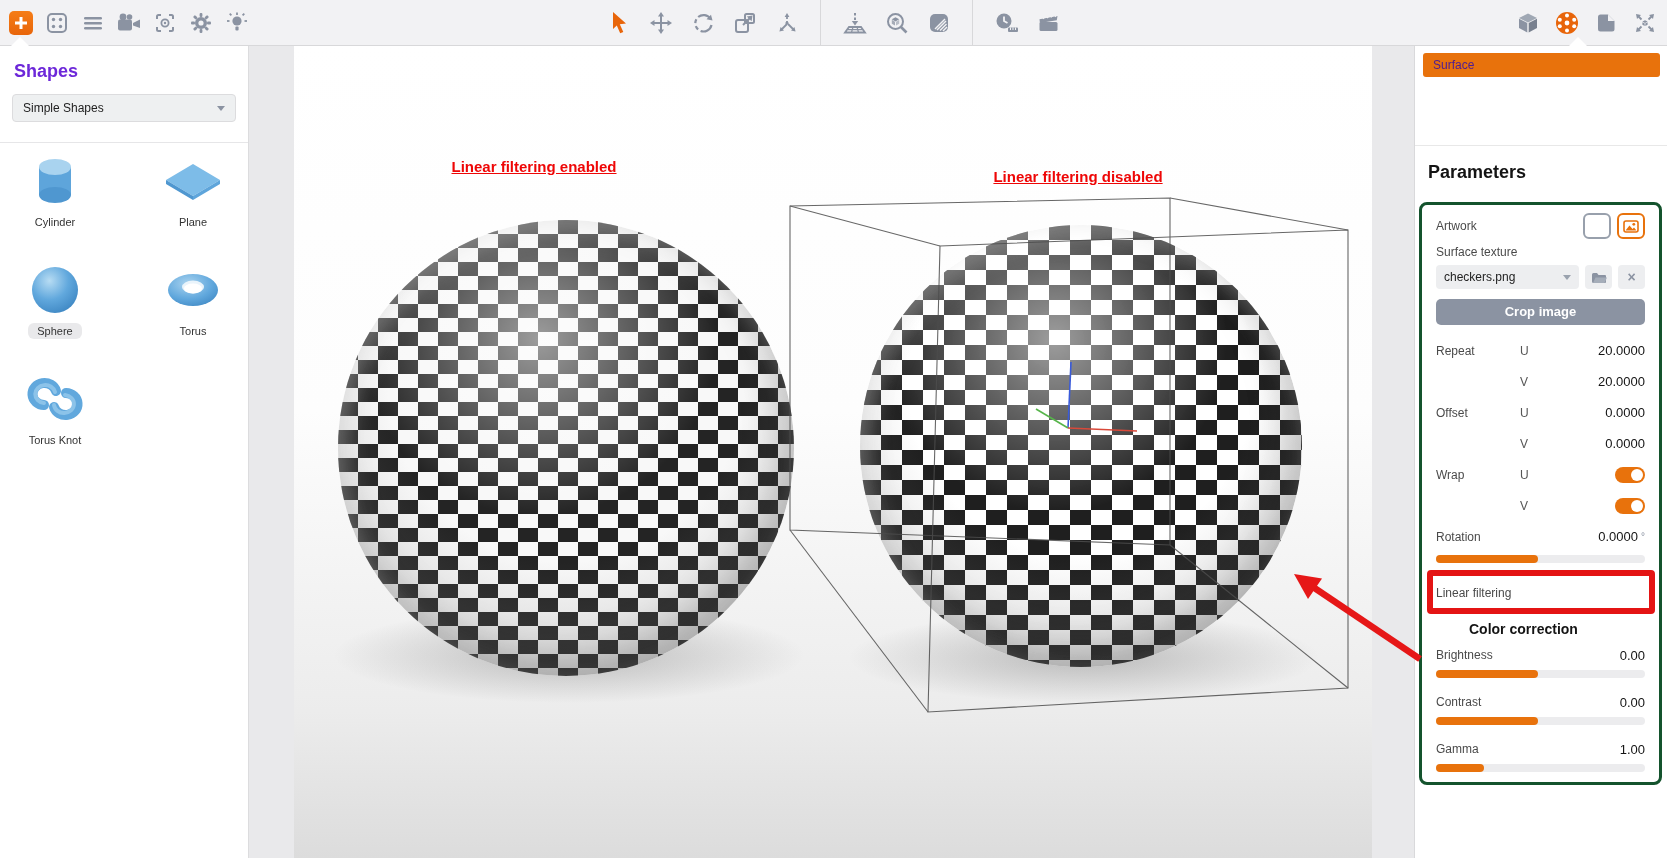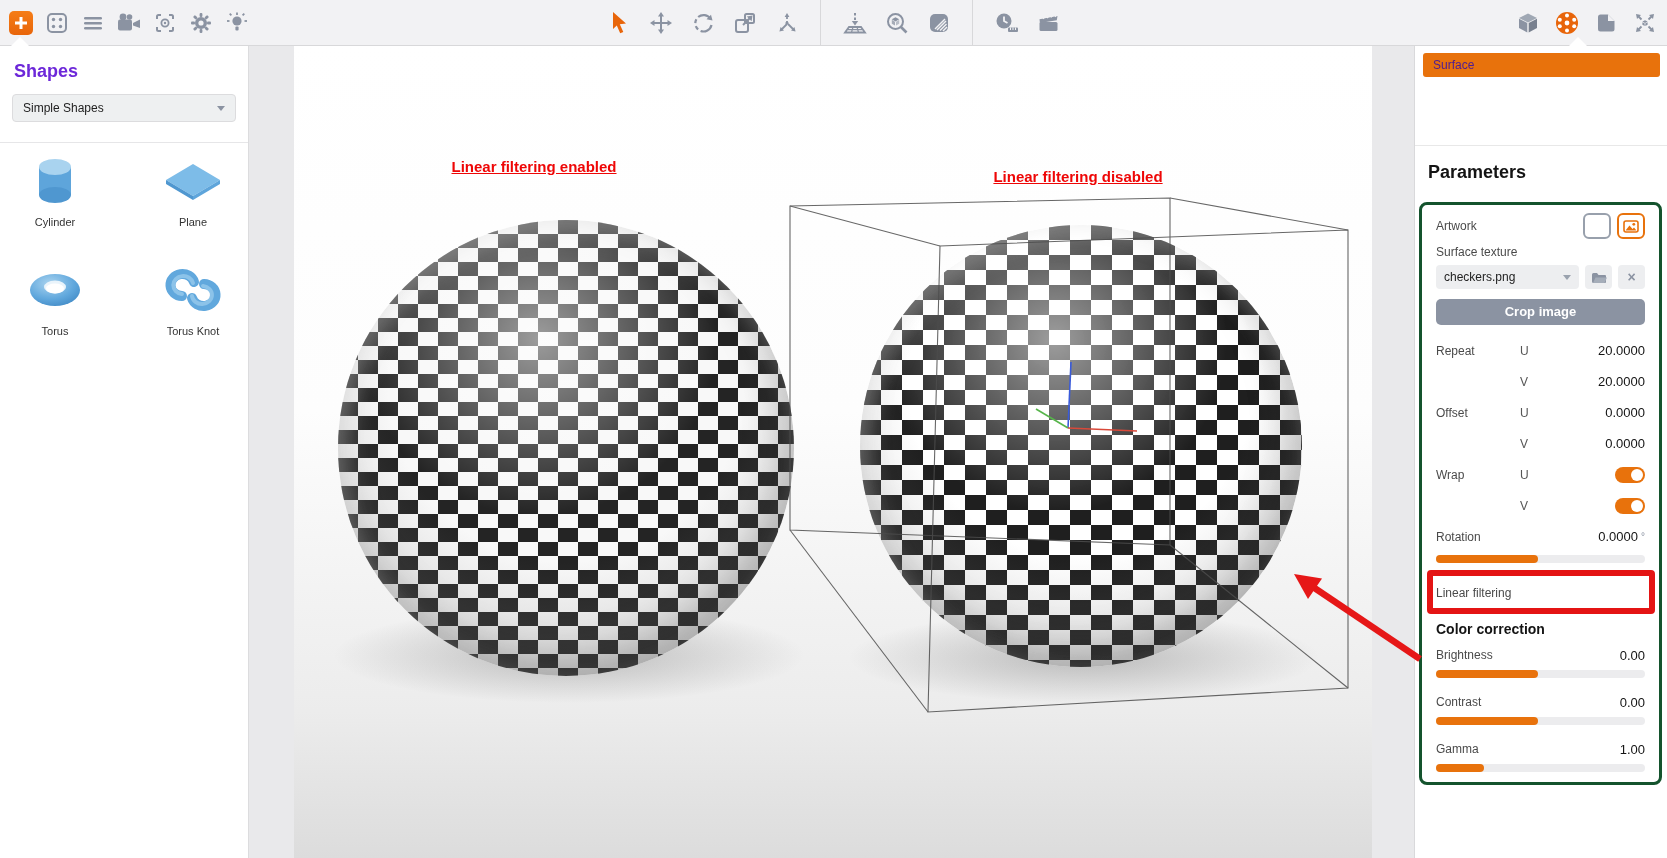--- a/index.html
+++ b/index.html
@@ -85,21 +85,21 @@
   .tgl.on{background:#e8720c;}
   .tgl::after{content:"";position:absolute;top:2px;left:2px;width:12px;height:12px;border-radius:50%;background:#fff;}
   .tgl.on::after{left:auto;right:2px;}
   .slider{height:8px;background:#ececee;border-radius:4px;margin:3px 6px 12px;position:relative;cursor:pointer;}
   .slider .fill{display:block;height:100%;border-radius:4px;background:#e8720c;}
   .lf-row{position:relative;margin-top:4px;height:36px;display:flex;align-items:center;padding:0 6px;
           font-size:12px;color:#4a4a4a;text-align:right;}
   .lf-row .c3{margin-left:auto;}
   .lf-highlight{position:absolute;left:-3px;right:-4px;top:-5px;bottom:-3px;border:6px solid #e41414;
                 border-radius:4px;pointer-events:none;z-index:10;}
-  .cc-title{font-size:14px;font-weight:bold;color:#141414;padding:10px 6px 2px;}
+  .cc-title{font-size:14px;font-weight:bold;color:#141414;padding:10px 6px 2px;margin-left:33px;}
   .ccrow{display:flex;align-items:center;justify-content:space-between;height:24px;padding:0 6px;
          font-size:12px;color:#4a4a4a;margin-top:4px;}
   .ccrow .val{font-size:13px;color:#141414;margin-left:12px;}
 
   .overlay-svg{position:absolute;left:0;top:0;width:1667px;height:858px;pointer-events:none;z-index:25;}
 </style>
 </head>
 <body>
 
 <div>
@@ -346,20 +346,35 @@
       </div>
       <div class="shape">
         <div class="sicon">
           <svg width="62" height="46">
             <polygon points="31,6 58,22 31,38 4,22" fill="#7dbce8"></polygon>
             <polygon points="4,22 31,38 31,42 4,26" fill="#4f97d0"></polygon>
             <polygon points="58,22 31,38 31,42 58,26" fill="#5ea5db"></polygon>
           </svg>
         </div>
         <div class="sname">Plane</div>
+      </div>
+      <div class="shape selected">
+        <div class="sicon">
+          <svg width="52" height="52">
+            <defs>
+                <radialGradient id="sphg" cx="38%" cy="30%" r="75%">
+              <stop offset="0%" stop-color="#b7dcf3"></stop>
+                  <stop offset="55%" stop-color="#61a8dd"></stop>
+              <stop offset="100%" stop-color="#3f88c4"></stop>
+                </radialGradient>
+              </defs>
+            <circle cx="26" cy="26" r="23" fill="url(#sphg)"></circle>
+          </svg>
+        </div>
+        <div class="sname">Sphere</div>
       </div>
       <div class="shape">
         <div class="sicon">
           <svg width="60" height="44">
             <defs>
                 <radialGradient id="torg" cx="40%" cy="30%" r="80%">
               <stop offset="0%" stop-color="#a9d3ef"></stop>
                   <stop offset="60%" stop-color="#61a8dd"></stop>
               <stop offset="100%" stop-color="#3f88c4"></stop>
                 </radialGradient>

